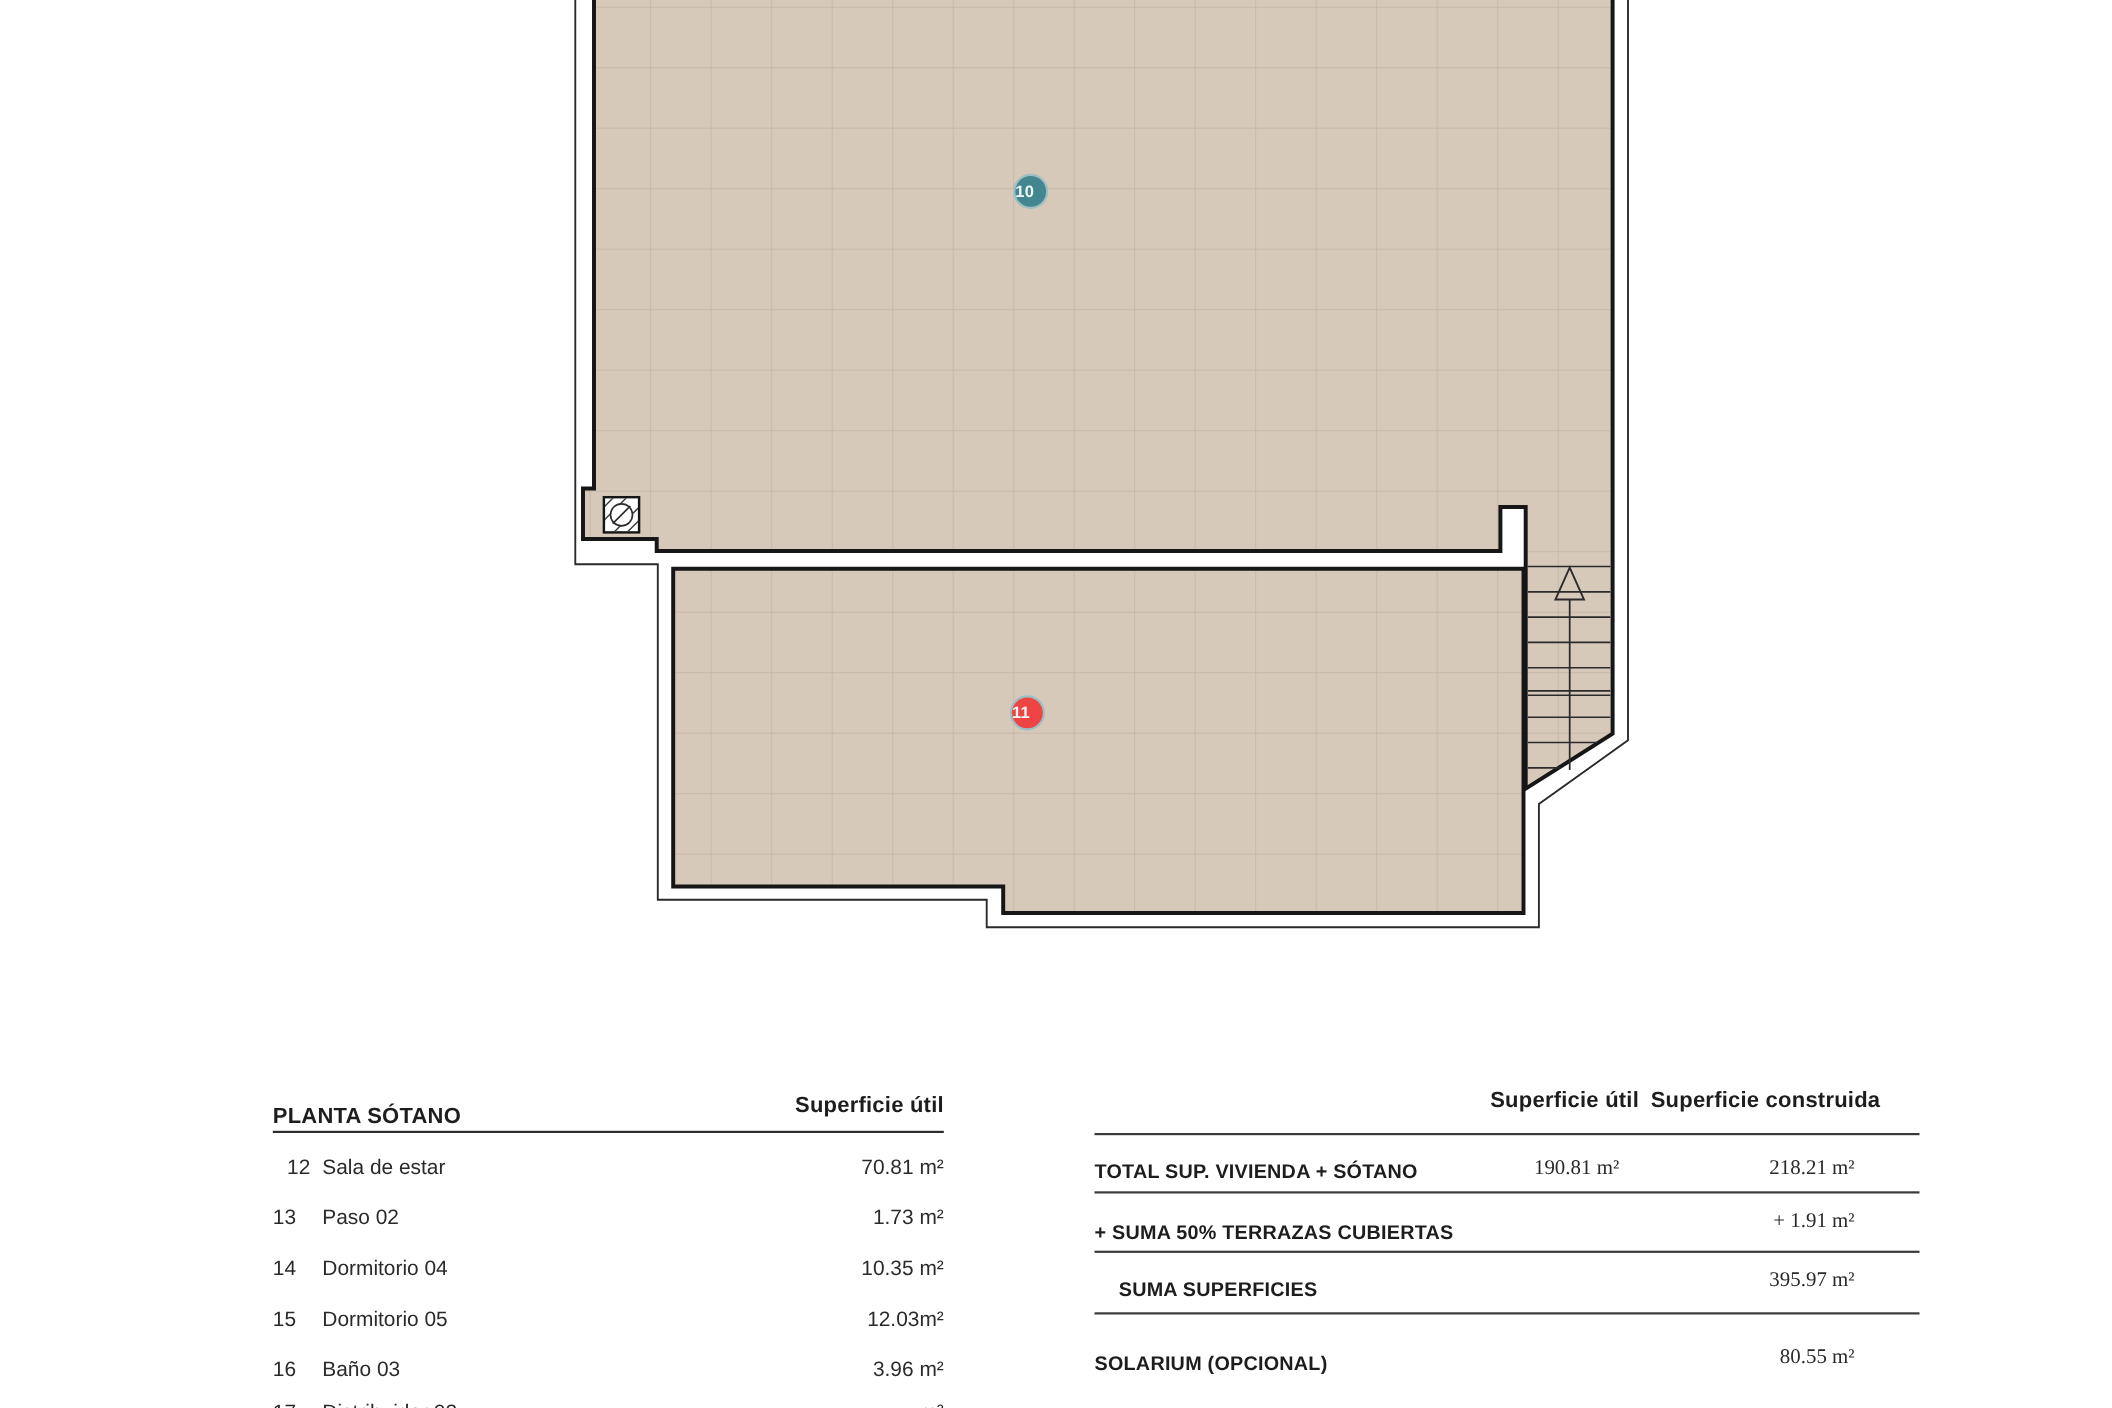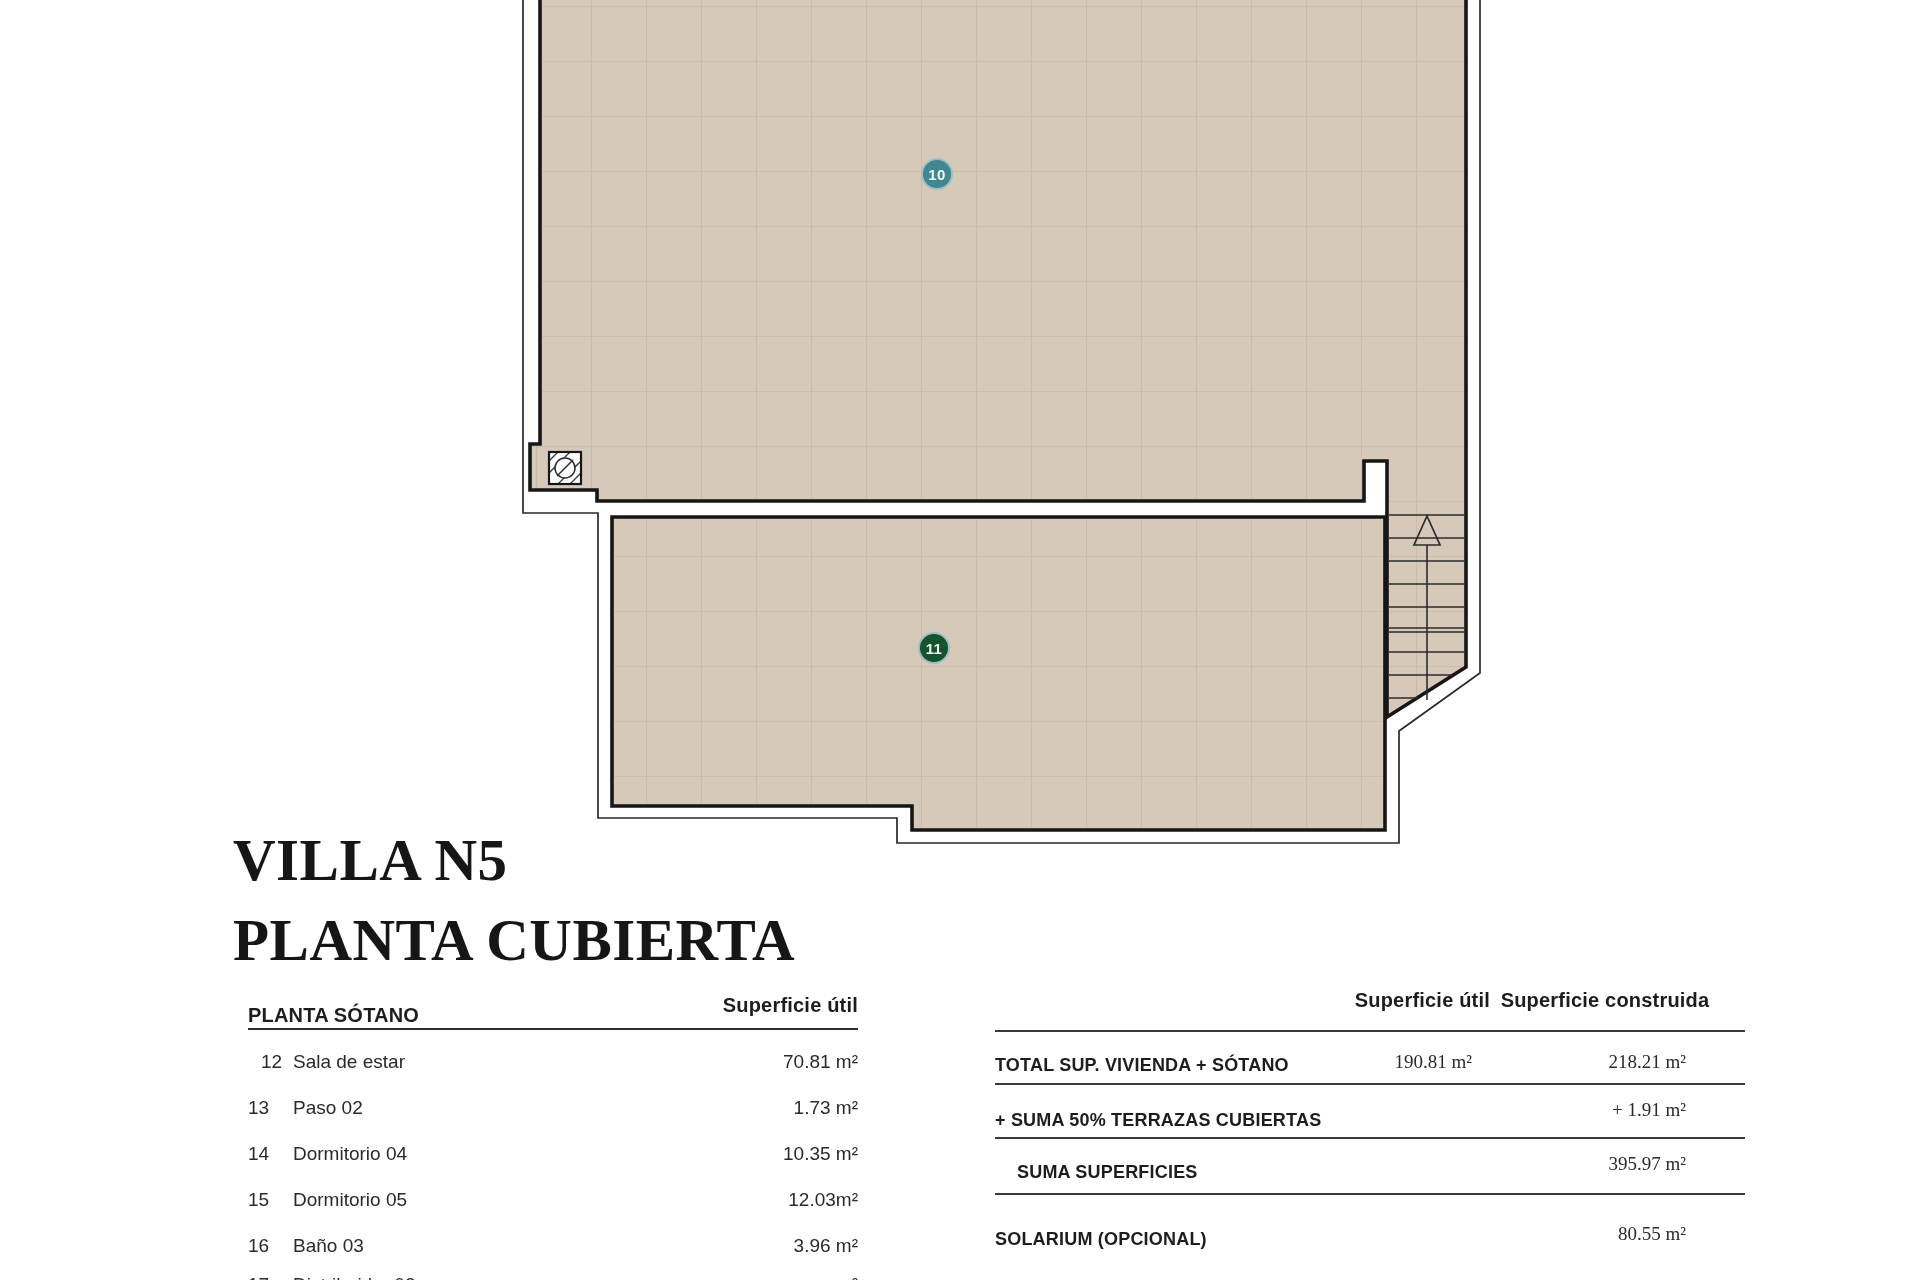--- a/index.html
+++ b/index.html
@@ -1,20 +1,20 @@
 <!DOCTYPE html>
 <html><head>
 <meta charset="utf-8">
 <style>
   html,body{margin:0;padding:0;background:#ffffff;}
   #stage{position:relative;width:1920px;height:1280px;background:#fff;overflow:hidden;
          font-family:"Liberation Sans",sans-serif;color:#222;}
   #plan-svg{position:absolute;left:0;top:0;}
   .marker{position:absolute;width:28px;height:28px;border-radius:50%;
-          display:flex;align-items:center;justify-content:center;
+          display:flex;align-items:center;justify-content:flex-start;
           font-size:15px;font-weight:bold;letter-spacing:.3px;}
   .title{position:absolute;left:233px;top:820px;font-family:"Liberation Serif",serif;
          font-weight:bold;font-size:59px;line-height:80px;color:#161616;letter-spacing:.5px;}
   .abs{position:absolute;}
   .th{font-weight:bold;font-size:20px;color:#1d1d1d;letter-spacing:.2px;}
   .rule{position:absolute;background:#2c2c2c;height:2px;}
   .rule.thin{height:1.6px;background:#3a3a3a;}
   .cell{font-size:19px;color:#2a2a2a;}
   .rlabel{font-weight:bold;font-size:18px;color:#1d1d1d;letter-spacing:.2px;white-space:nowrap;}
   .rval{font-size:19px;color:#2a2a2a;white-space:nowrap;font-family:Liberation Serif, serif;}
@@ -75,28 +75,24 @@
         <line x1="574" y1="492" x2="588" y2="478"></line>
       </g>
       <circle cx="565" cy="468" r="10" fill="#ffffff" stroke="#2b2b2b" stroke-width="1.5"></circle>
       <line x1="557" y1="476" x2="573" y2="460" stroke="#2b2b2b" stroke-width="1.5"></line>
     </g>
   </svg>
 
   <div class="marker" style="left:921px;top:158px;background:#43868f;border:2px solid #9dbfc2;color:#eef5f5;">
     <span>10</span>
   </div>
-  <div class="marker" style="left:918px;top:632px;background:#14532d;border:2px solid #9dbfc2;color:#eef5f5;">
+  <div class="marker" style="left:918px;top:632px;background:#ef4444;border:2px solid #9dbfc2;color:#eef5f5;">
     <span>11</span>
   </div>
 
-  <div class="title">
-    <div>VILLA N5</div>
-    <div>PLANTA CUBIERTA</div>
-  </div>
 
   <div class="abs th" style="left:248px;top:1004px;">PLANTA SÓTANO</div>
   <div class="abs th right" style="left:608px;top:994px;width:250px;">Superficie útil</div>
   <div class="rule" style="left:248px;top:1028px;width:610px;"></div>
 
   <div class="abs cell" style="left:248px;top:1051px;margin-left:13px;">12</div>
   <div class="abs cell" style="left:293px;top:1051px;">Sala de estar</div>
   <div class="abs cell right" style="left:608px;top:1051px;width:250px;">70.81 m²</div>
 
   <div class="abs cell" style="left:248px;top:1097px;">13</div>

